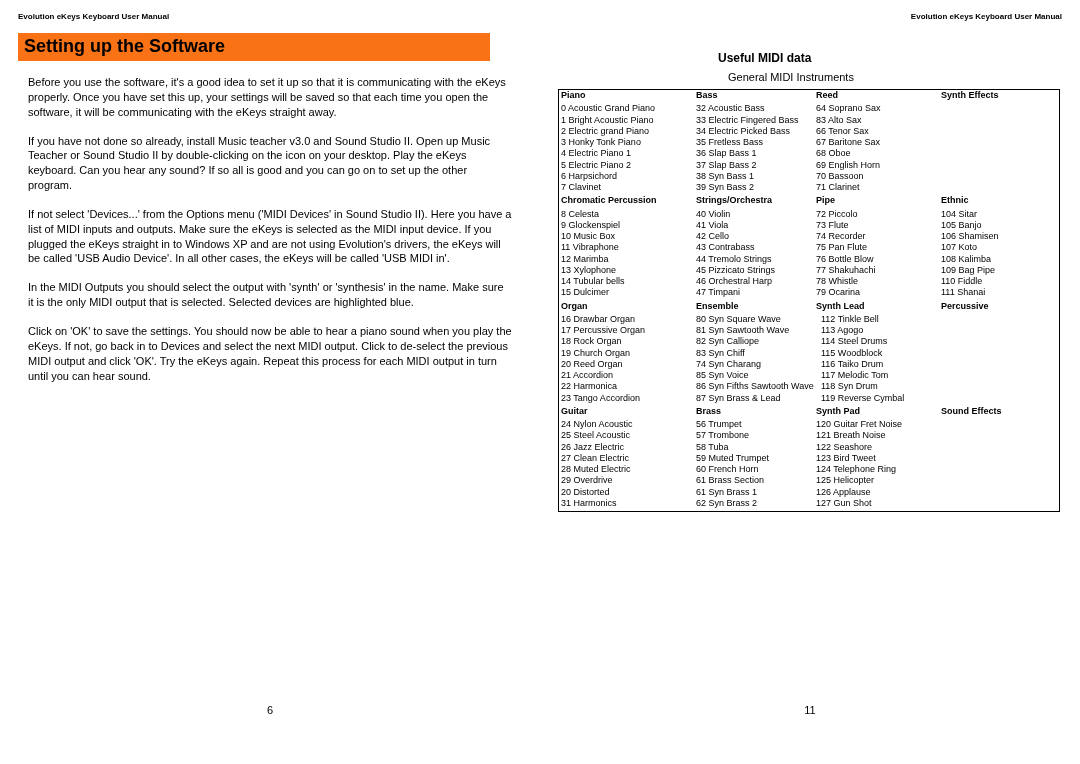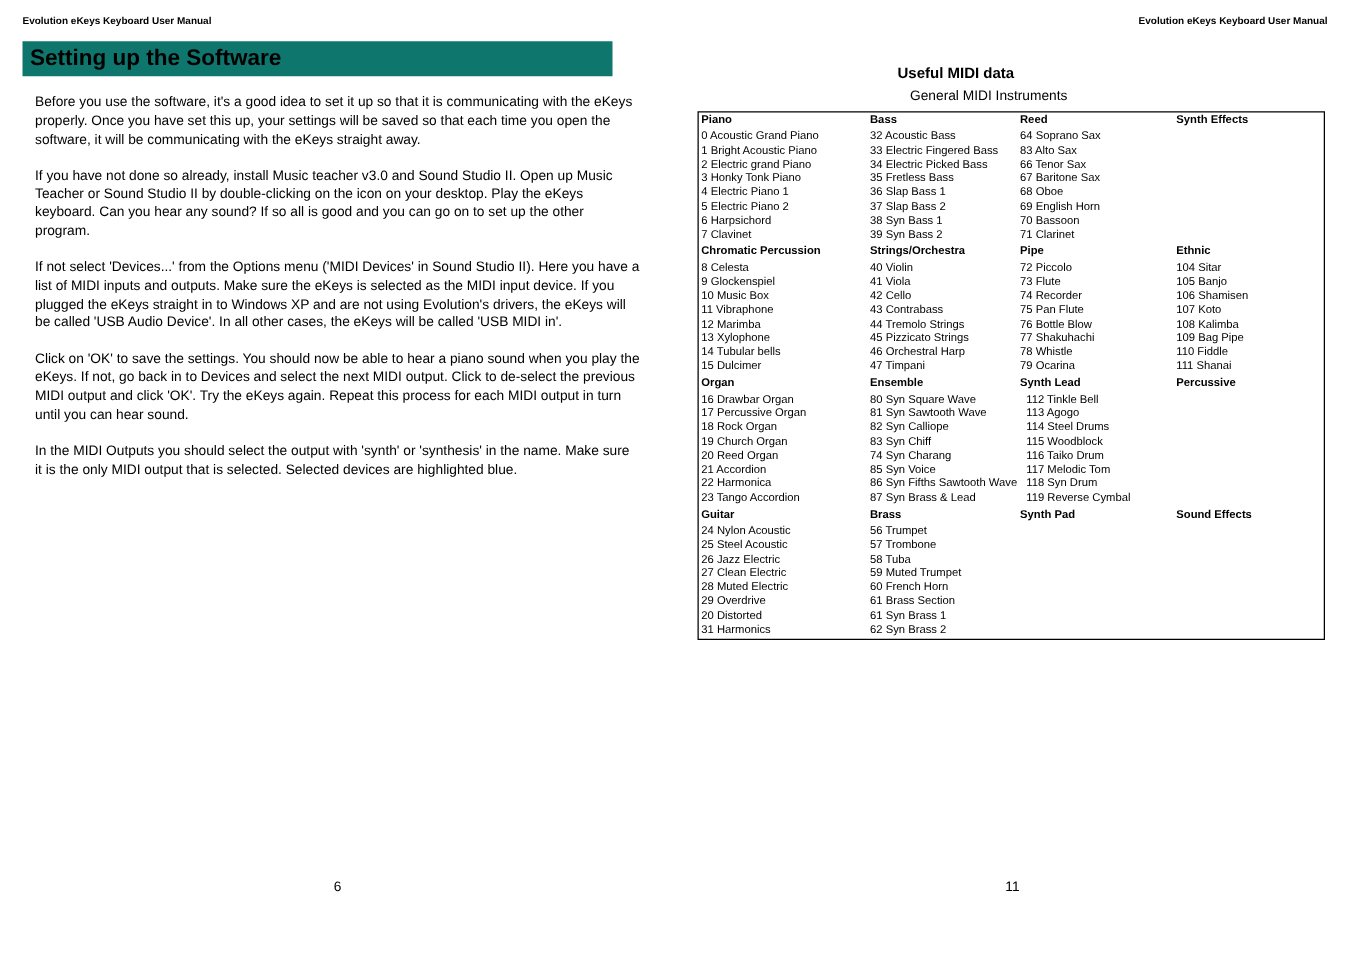--- a/index.html
+++ b/index.html
@@ -24,21 +24,21 @@
     position: relative;
   }
   .header-text {
     font-size: 8px;
     font-weight: bold;
   }
   .left .header-text { text-align: left; }
   .right .header-text { text-align: right; }
   .section-bar {
     margin-top: 12px;
-    background: #0f766e;
+    background: #f97316;
     color: #000;
     font-weight: bold;
     font-size: 18px;
     padding: 3px 6px 4px 6px;
     width: 460px;
   }
   .body-text {
     font-size: 11px;
     line-height: 1.35;
     margin: 14px 10px 0 10px;
@@ -92,22 +92,22 @@
 <body>
 
 <div class="spread">
   <div class="page left">
     <div class="header-text">Evolution eKeys Keyboard User Manual</div>
     <div class="section-bar">Setting up the Software</div>
     <div class="body-text" id="left-paragraphs">
         <p>Before you use the software, it's a good idea to set it up so that it is communicating with the eKeys properly.  Once you have set this up, your settings will be saved so that each time you open the software, it will be communicating with the eKeys straight away.</p>
         <p>If you have not done so already, install Music teacher v3.0 and Sound Studio II.  Open up Music Teacher or Sound Studio II by double-clicking on the icon on your desktop. Play the eKeys keyboard.  Can you hear any sound?  If so all is good and you can go on to set up the other program.</p>
         <p>If not select 'Devices...' from the Options menu ('MIDI Devices' in Sound Studio II).  Here you have a list of MIDI inputs and outputs.  Make sure the eKeys is selected as the MIDI input device. If you plugged the eKeys straight in to Windows XP and are not using Evolution's drivers, the eKeys will be called 'USB Audio Device'.  In all other cases, the eKeys will be called 'USB MIDI in'.</p>
+        <p>In the MIDI Outputs you should select the output with 'synth' or 'synthesis' in the name.  Make sure it is the only MIDI output that is selected.  Selected devices are highlighted blue.</p>
         <p>Click on 'OK' to save the settings.  You should now be able to hear a piano sound when you play the eKeys.  If not, go back in to Devices and select the next MIDI output. Click to de-select the previous MIDI output and click 'OK'. Try the eKeys again. Repeat this process for each MIDI output in turn until you can hear sound.</p>
-        <p>In the MIDI Outputs you should select the output with 'synth' or 'synthesis' in the name.  Make sure it is the only MIDI output that is selected.  Selected devices are highlighted blue.</p>
       </div>
     <div class="page-num">6</div>
   </div>
 
   <div class="page right">
     <div class="header-text">Evolution eKeys Keyboard User Manual</div>
     <div class="right-title">Useful MIDI data</div>
     <div class="subtitle">General MIDI Instruments</div>
     <div class="midi-table" id="midi-table">
         <div class="midi-row">
@@ -254,17 +254,27 @@
           <div class="col c2">
             <div class="instrument-line">56 Trumpet</div>
             <div class="instrument-line">57 Trombone</div>
             <div class="instrument-line">58 Tuba</div>
             <div class="instrument-line">59 Muted Trumpet</div>
             <div class="instrument-line">60 French Horn</div>
             <div class="instrument-line">61 Brass Section</div>
             <div class="instrument-line">61 Syn Brass 1</div>
             <div class="instrument-line">62 Syn Brass 2</div>
           </div>
+          <div class="col c4">
+            <div class="instrument-line">120 Guitar Fret Noise</div>
+            <div class="instrument-line">121 Breath Noise</div>
+            <div class="instrument-line">122 Seashore</div>
+            <div class="instrument-line">123 Bird Tweet</div>
+            <div class="instrument-line">124 Telephone Ring</div>
+            <div class="instrument-line">125 Helicopter</div>
+            <div class="instrument-line">126 Applause</div>
+            <div class="instrument-line">127 Gun Shot</div>
+          </div>
         </div>
       </div>
     <div class="page-num">11</div>
   </div>
 </div>
 
 </body></html>

